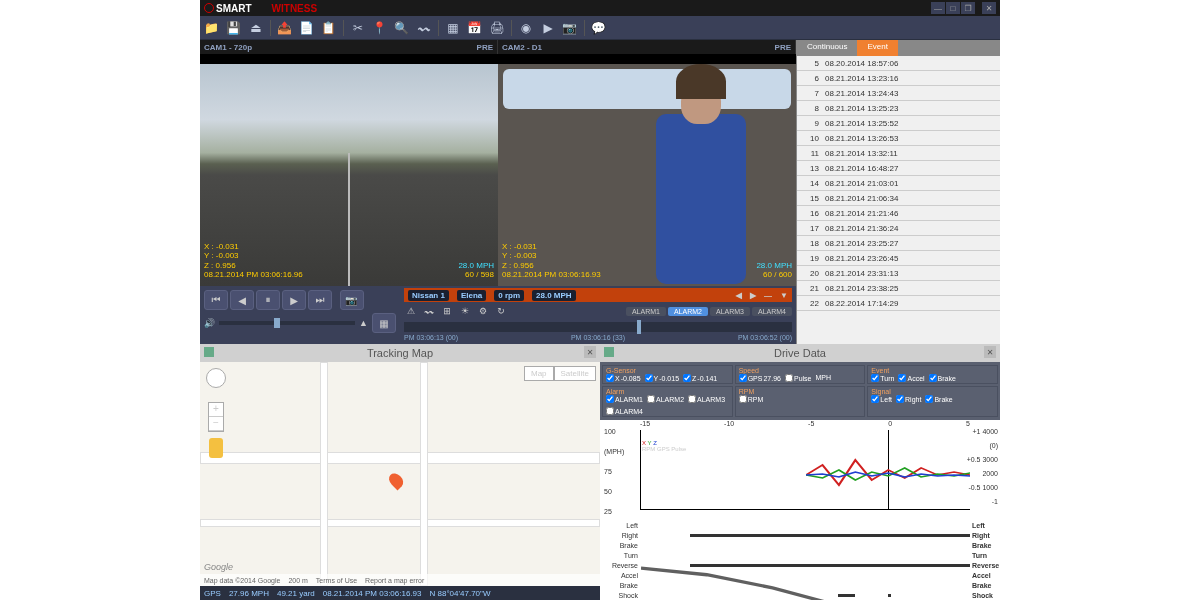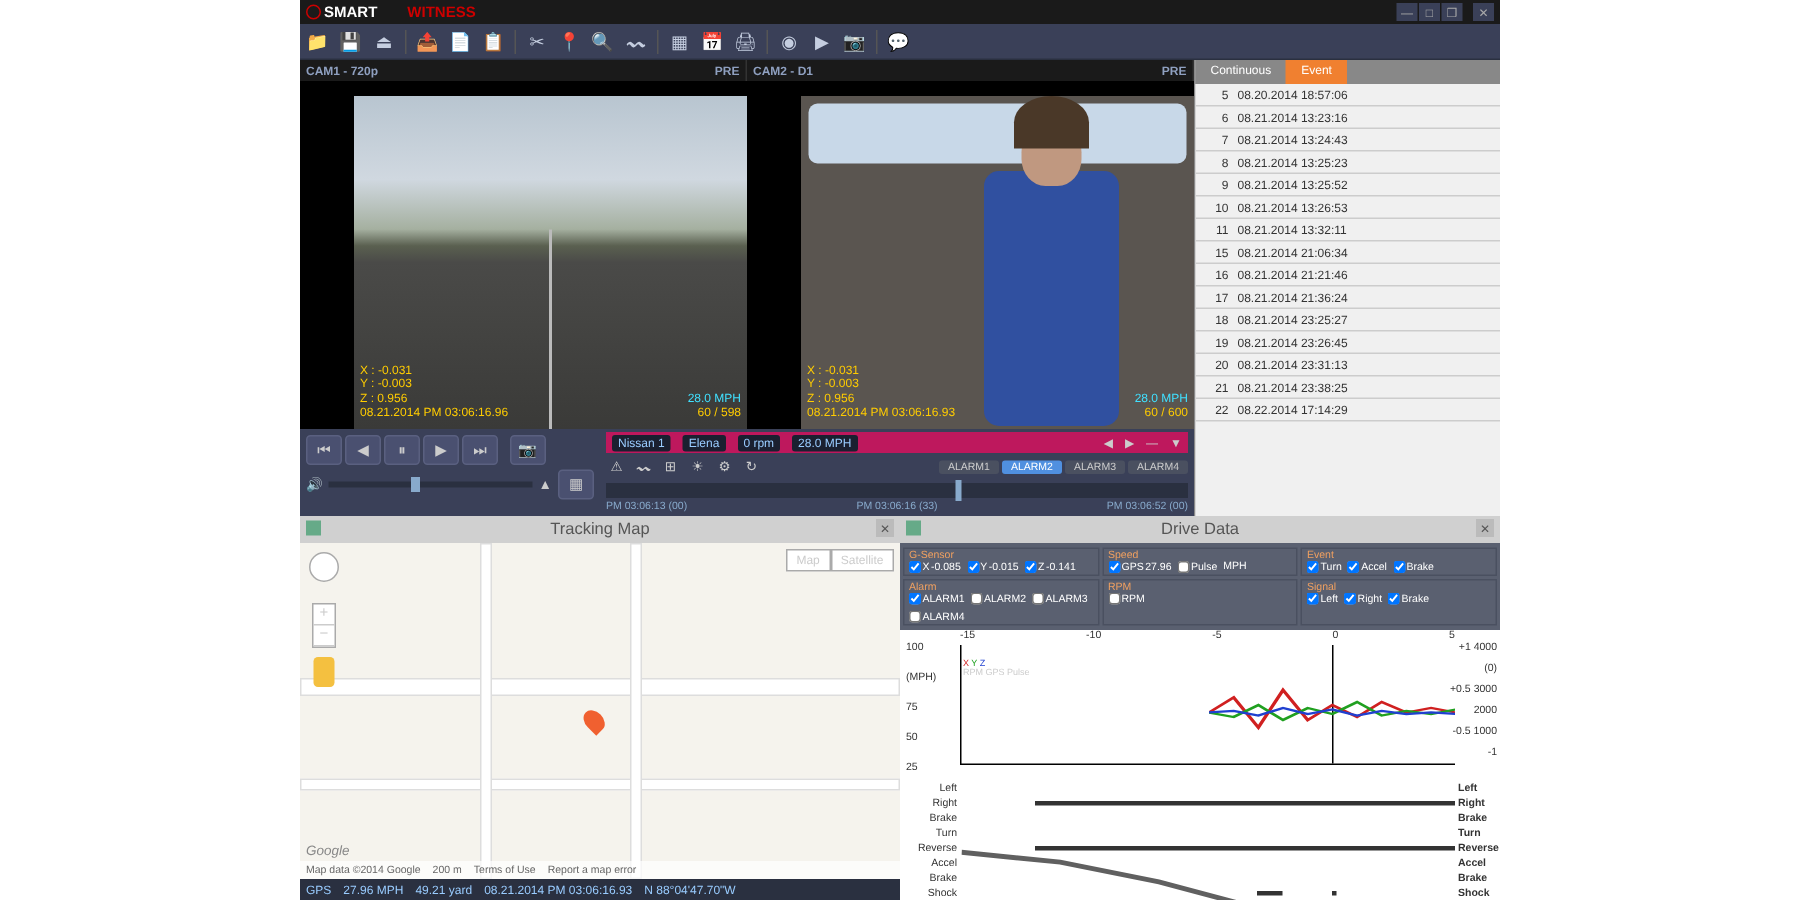--- a/index.html
+++ b/index.html
@@ -12,39 +12,39 @@
 .win-ctrls { display: flex; gap: 1px; }
 .win-ctrls span { width: 14px; height: 12px; background: #3a4058; display: flex; align-items: center; justify-content: center; color: #aaa; font-size: 8px; cursor: pointer; }
 .toolbar { height: 24px; background: #3a4058; display: flex; align-items: center; padding: 0 4px; gap: 6px; border-bottom: 1px solid #2a3040; }
 .tb-icon { width: 16px; height: 16px; display: flex; align-items: center; justify-content: center; color: #c5cee0; cursor: pointer; font-size: 12px; }
 .tb-sep { width: 1px; height: 16px; background: #555; }
 .main-row { display: flex; height: 304px; }
 .video-area { width: 596px; display: flex; flex-direction: column; background: #000; }
 .cam-headers { display: flex; height: 14px; background: #1a1a1a; }
 .cam-header { flex: 1; display: flex; justify-content: space-between; padding: 0 4px; align-items: center; color: #8fa0c0; font-size: 8px; border-right: 1px solid #333; font-weight: bold; }
 .videos { display: flex; height: 232px; }
-.video-feed { width: 298px; height: 232px; background: #000; position: relative; margin-left: 36px; }
+.video-feed { width: 298px; height: 232px; background: #000; position: relative; }
 .road-scene { position: absolute; inset: 10px 0 0 0; background: linear-gradient(to bottom, #b8c5d0 0%, #d0d8e0 25%, #a5b0a0 40%, #5a6050 45%, #4a4a48 50%, #3a3a38 100%); }
 .road-scene::after { content: ""; position: absolute; bottom: 0; left: 50%; width: 2px; height: 60%; background: #bbb; transform: translateX(-50%); }
 .cabin-scene { position: absolute; inset: 10px 0 0 0; background: #5a5550; }
 .cabin-scene::before { content: ""; position: absolute; top: 5px; left: 5px; right: 5px; height: 40px; background: #c8d8e8; border-radius: 6px; }
 .person { position: absolute; right: 50px; top: 50px; width: 90px; height: 170px; background: #3050a0; border-radius: 10px; }
 .person::before { content: ""; position: absolute; top: -35px; left: 25px; width: 40px; height: 45px; background: #c09880; border-radius: 50% 50% 40% 40%; }
 .person::after { content: ""; position: absolute; top: -50px; left: 20px; width: 50px; height: 35px; background: #4a3828; border-radius: 50% 50% 0 0; }
 .overlay-text { position: absolute; font-size: 8px; color: #ffcc00; font-family: monospace; line-height: 1.2; }
 .ov-tl { bottom: 6px; left: 4px; }
 .ov-br { bottom: 6px; right: 4px; text-align: right; color: #ffcc00; }
 .ov-br .cyan { color: #40e0ff; }
 .controls-row { height: 58px; background: #3a4058; display: flex; }
 .play-area { width: 200px; display: flex; flex-direction: column; padding: 4px; gap: 3px; }
 .play-btns { display: flex; gap: 2px; }
 .play-btn { width: 24px; height: 20px; background: #4a5070; border: 1px solid #5a6080; border-radius: 3px; display: flex; align-items: center; justify-content: center; color: #ccc; cursor: pointer; font-size: 10px; }
 .vol-row { display: flex; align-items: center; gap: 4px; }
 .timeline-area { flex: 1; display: flex; flex-direction: column; padding: 2px 4px; }
-.info-bar { height: 14px; background: #be185d; display: flex; align-items: center; padding: 0 4px; gap: 8px; font-size: 8px; }
+.info-bar { height: 14px; background: #c2410c; display: flex; align-items: center; padding: 0 4px; gap: 8px; font-size: 8px; font-weight: bold; }
 .info-bar .field { background: #1a2030; padding: 1px 4px; border-radius: 2px; color: #9cf; }
 .icon-row { display: flex; align-items: center; gap: 4px; padding: 2px 0; }
 .icon-row .ic { width: 14px; height: 14px; color: #ccc; cursor: pointer; display: flex; align-items: center; justify-content: center; }
 .alarm-btns { display: flex; gap: 2px; margin-left: auto; }
 .alarm-btn { padding: 1px 6px; background: #4a5060; color: #ccc; border-radius: 2px; font-size: 7px; cursor: pointer; }
 .alarm-btn.active { background: #5090e0; color: #fff; }
 .scrubber { height: 10px; background: #2a3040; position: relative; margin: 2px 0; }
 .scrubber::before { content: ""; position: absolute; left: 60%; top: -2px; width: 4px; height: 14px; background: #8ac; }
 .timestamps { display: flex; justify-content: space-between; font-size: 7px; color: #8ac; }
 .event-panel { width: 204px; background: #e8e8e8; display: flex; flex-direction: column; border-left: 1px solid #888; }
@@ -261,20 +261,28 @@
           </div>
           <div class="ev-row">
             <span class="ev-idx">10</span>
             <span>08.21.2014 13:26:53</span>
           </div>
           <div class="ev-row">
             <span class="ev-idx">11</span>
             <span>08.21.2014 13:32:11</span>
           </div>
           <div class="ev-row">
+            <span class="ev-idx">13</span>
+            <span>08.21.2014 16:48:27</span>
+          </div>
+          <div class="ev-row">
+            <span class="ev-idx">14</span>
+            <span>08.21.2014 21:03:01</span>
+          </div>
+          <div class="ev-row">
             <span class="ev-idx">15</span>
             <span>08.21.2014 21:06:34</span>
           </div>
           <div class="ev-row">
             <span class="ev-idx">16</span>
             <span>08.21.2014 21:21:46</span>
           </div>
           <div class="ev-row">
             <span class="ev-idx">17</span>
             <span>08.21.2014 21:36:24</span>

